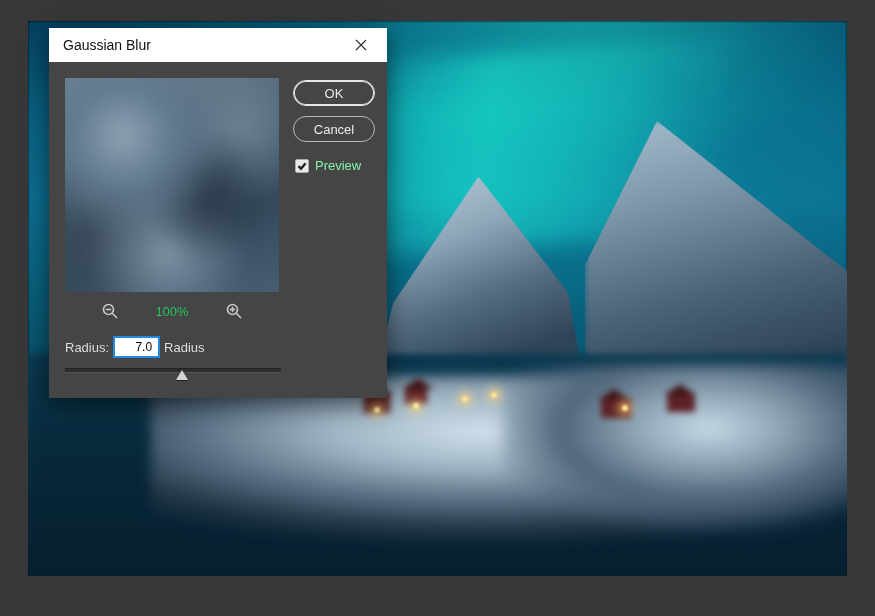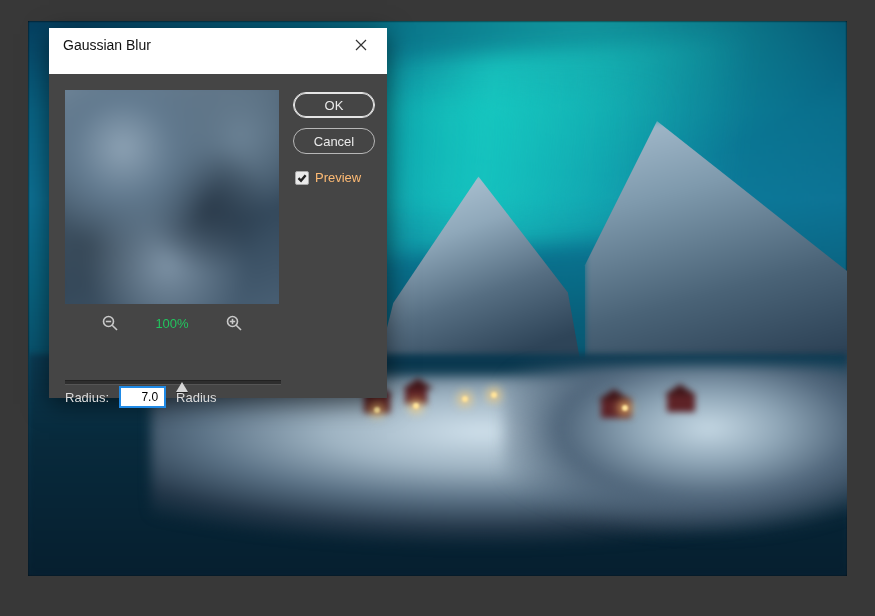--- a/index.html
+++ b/index.html
@@ -100,21 +100,21 @@
     width: 338px; height: 370px;
     background: #454545;
     box-shadow: 0 6px 24px rgba(0,0,0,.55);
     font-size: 13px;
   }
   .titlebar {
     height: 33px;
     background: #fff;
     color: #111;
     display:flex; align-items:center; justify-content:space-between;
-    padding: 0 6px 13px 14px;
+    padding: 0 6px 1px 14px;
     font-size: 14px;
   }
   .close-btn {
     width: 40px; height: 33px;
     display:flex;align-items:center;justify-content:center;
     cursor:pointer;
   }
   .close-btn svg { width:12px; height:12px; }
   .dialog-body {
     position:relative;
@@ -141,23 +141,22 @@
   .zoom-row {
     position:absolute; left:16px; top:240px; width:214px;
     display:flex; align-items:center; justify-content:center; gap:36px;
     color:#22c55e;
   }
   .mag-btn { width:18px; height:18px; display:flex; align-items:center; justify-content:center; cursor:pointer; }
   .mag-btn svg { width:16px; height:16px; stroke:#c9c9c9; fill:none; stroke-width:1.6; }
 
   .radius-row {
     position:absolute; left:16px; top:275px; width:280px;
-    display:flex; align-items:center; gap:11px;
+    display:flex; align-items:center; gap:5px;
     color:#dcdcdc;
-    margin-top:38px;
   }
   .radius-input {
     width:45px; height:20px;
     background:#fff; color:#000;
     border:1px solid #1f8ae6;
     box-shadow:0 0 0 1px #1f8ae6;
     font-size:12px; text-align:right;
     padding:1px 6px 1px 2px;
     box-sizing:border-box;
   }
@@ -194,21 +193,21 @@
     display:flex;align-items:center;justify-content:center;
     box-sizing:border-box;
   }
   .ps-btn.primary {
     border-color:#e5e5e5;
     box-shadow:0 0 0 1px #e5e5e5 inset;
   }
   .preview-check {
     display:flex; align-items:center; gap:6px;
     margin-top:6px;
-    font-size:13px; color:#fdba74;
+    font-size:13px; color:#86efac;
     align-self:flex-start;
     padding-left:2px;
   }
   .chk {
     width:14px; height:14px; border:1px solid #aaa; border-radius:2px;
     background:#eaeaea;
     display:flex;align-items:center;justify-content:center;
     box-sizing:border-box;
   }
   .chk svg{width:10px;height:10px;stroke:#222;stroke-width:2.4;fill:none;}

